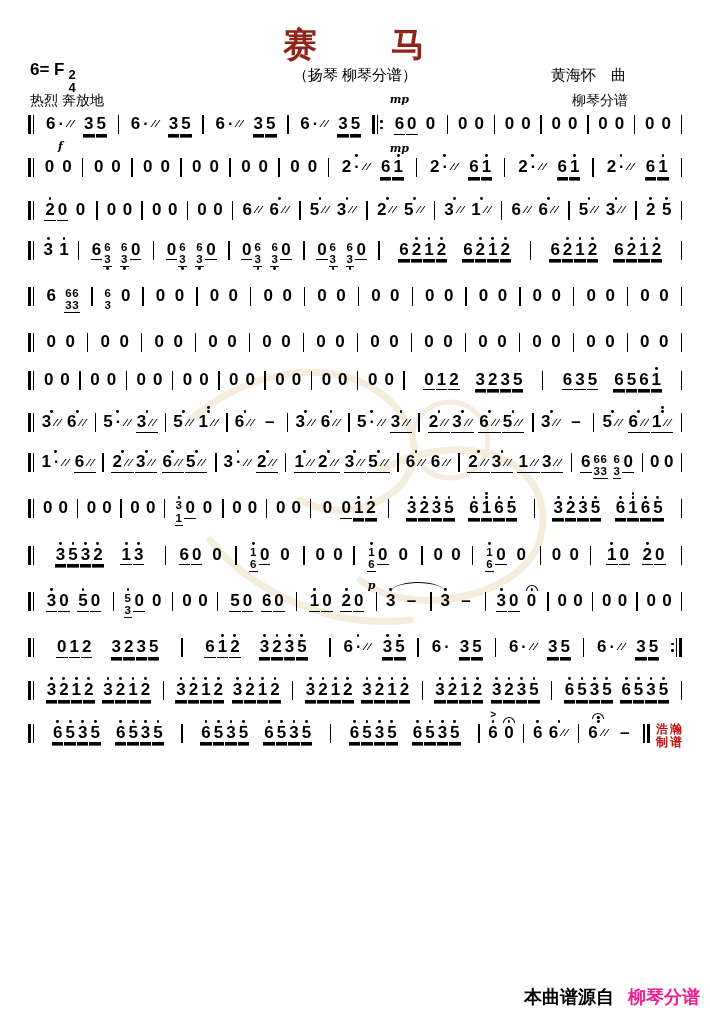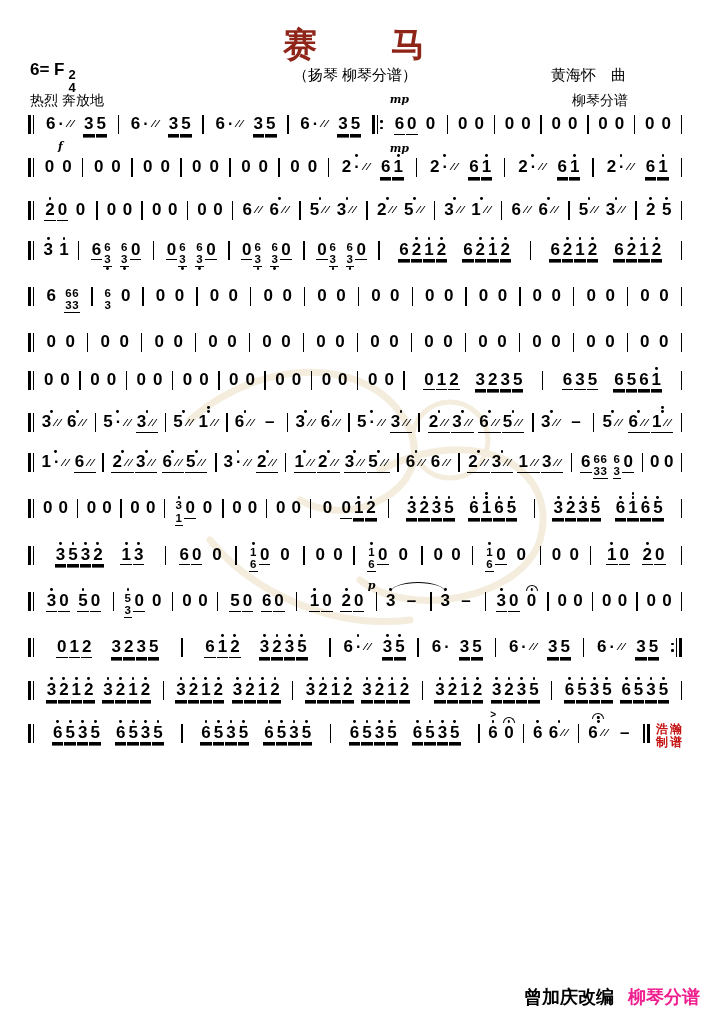--- a/index.html
+++ b/index.html
@@ -5236,16 +5236,16 @@
           <i class="bl" style="width: 3.5px;"></i>
         </span>
         <span class="seal">
           <b>浩瀚</b>
           <b>制谱</b>
         </span>
       </div>
     </div>
 
   <div class="footer">
-    <span class="src">曾加庆改编</span><a class="site">柳琴分谱</a>
+    <span class="src">本曲谱源自</span><a class="site">柳琴分谱</a>
   </div>
 
 </div>
 
 </body></html>

